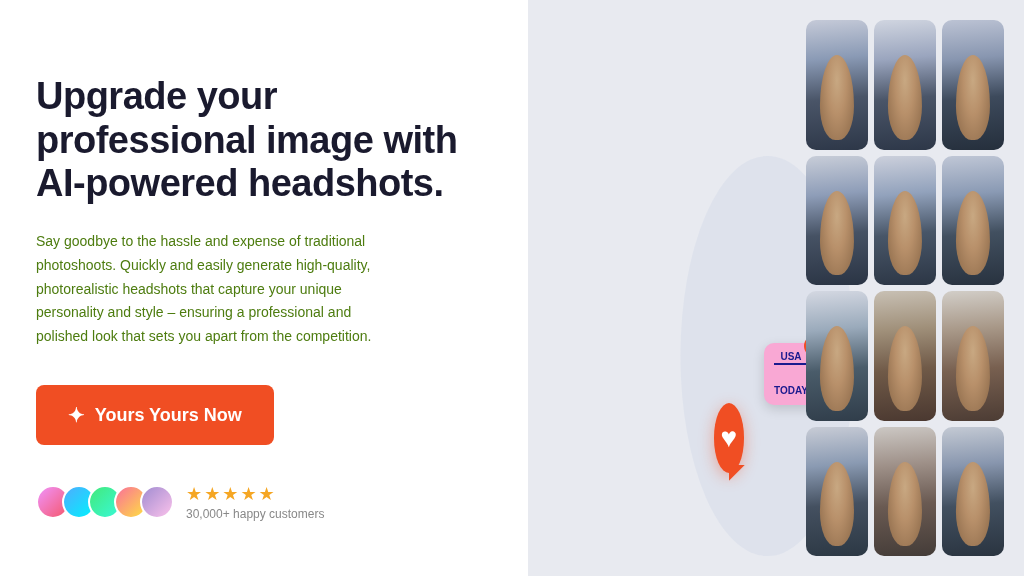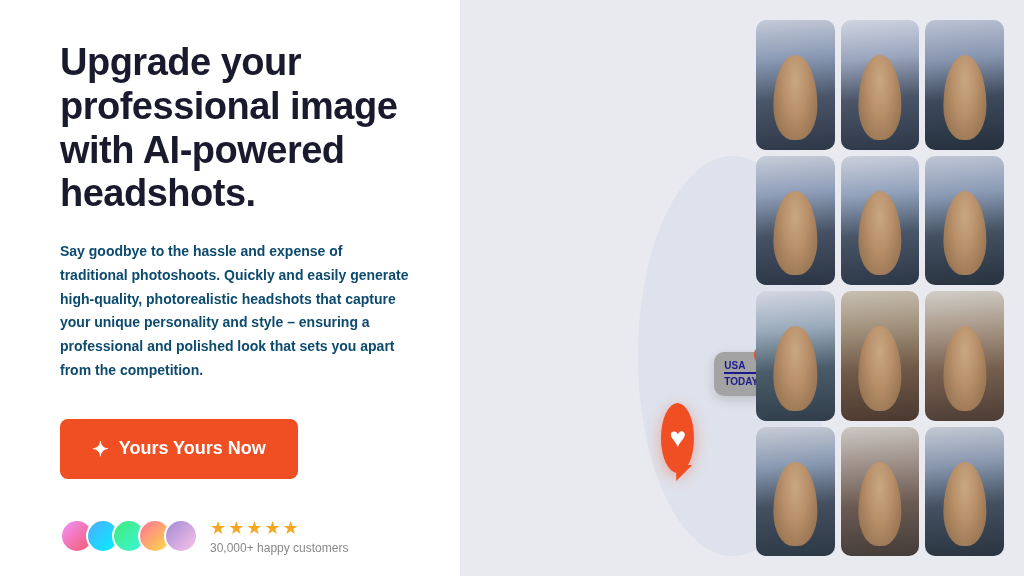--- a/index.html
+++ b/index.html
@@ -16,45 +16,44 @@
     .page-wrapper {
       display: flex;
       width: 100%;
       height: 100%;
       background: #fff;
       position: relative;
     }
 
     
     .left-panel {
-      width: 460px;
-      padding: 60px 50px 40px 60px;
+      width: 528px;
+      padding: 60px 50px 40px 36px;
       display: flex;
       flex-direction: column;
       justify-content: center;
       flex-shrink: 0;
       background: #fff;
     }
 
     .headline {
       font-size: 38px;
       font-weight: 800;
       color: #1a1a2e;
       line-height: 1.15;
       margin-bottom: 24px;
       letter-spacing: -0.5px;
     }
 
     .subtext {
       font-size: 14px;
-      color: #0c4a6e;
+      color: #4d7c0f;
       line-height: 1.7;
       margin-bottom: 36px;
       max-width: 360px;
-      font-weight: bold;
     }
 
     .cta-button {
       display: inline-flex;
       align-items: center;
       gap: 10px;
       background: #f04e23;
       color: #fff;
       border: none;
       border-radius: 8px;
@@ -206,40 +205,41 @@
       font-size: 28px;
       color: #fff;
       z-index: 1;
     }
 
     
     .usa-today-badge {
       position: absolute;
       top: 16%;
       right: -12px;
-      background: #a3a3a3;
+      background: #f9a8d4;
       border-radius: 10px;
       padding: 8px 10px;
+      text-align: center;
       font-size: 9px;
       font-weight: 900;
       z-index: 10;
       box-shadow: 0 4px 12px rgba(0,0,0,0.15);
       line-height: 1.2;
     }
 
     .usa-today-badge .usa {
       color: #1a1a8e;
       font-size: 10px;
     }
 
     .usa-today-badge .today {
       color: #1a1a8e;
       font-size: 10px;
       border-top: 2px solid #1a1a8e;
-      padding-top: 2px;
+      padding-top: 20px;
     }
 
     .check-badge {
       position: absolute;
       top: -8px;
       right: -8px;
       width: 22px;
       height: 22px;
       background: #f04e23;
       border-radius: 50%;

